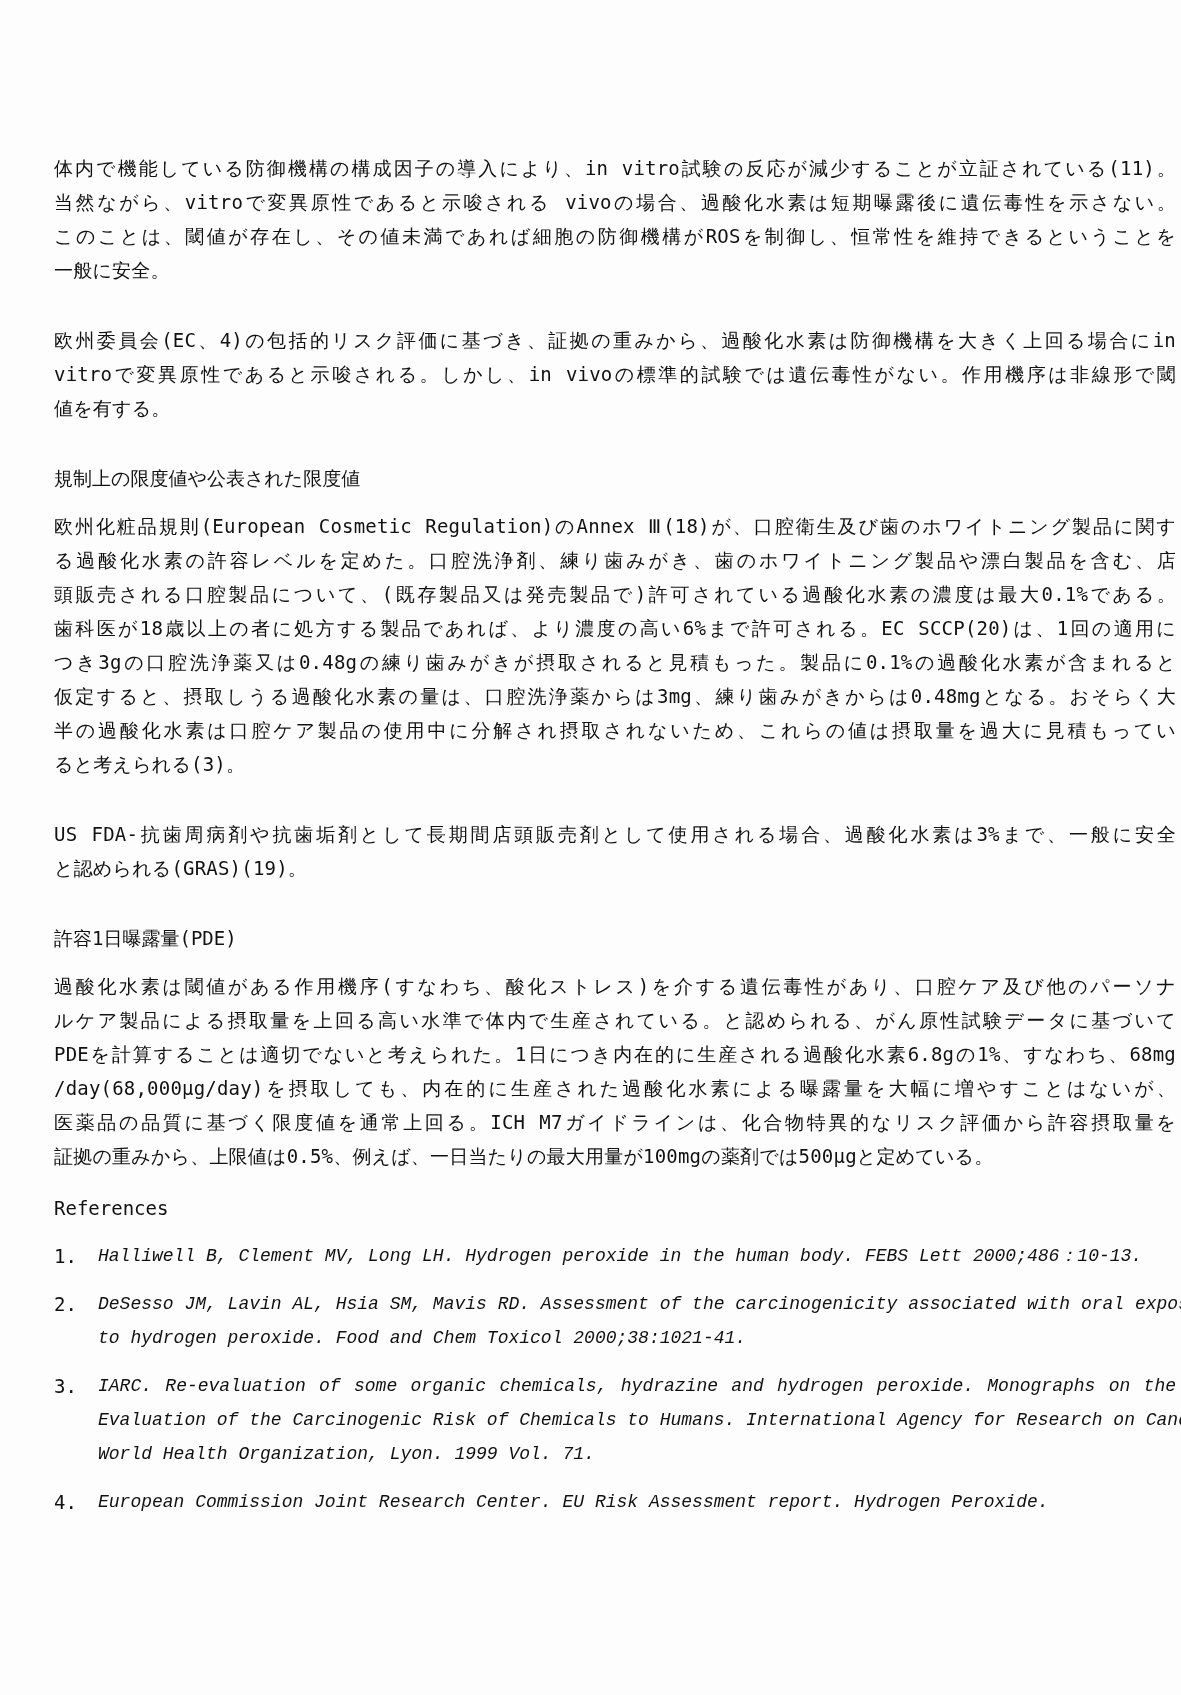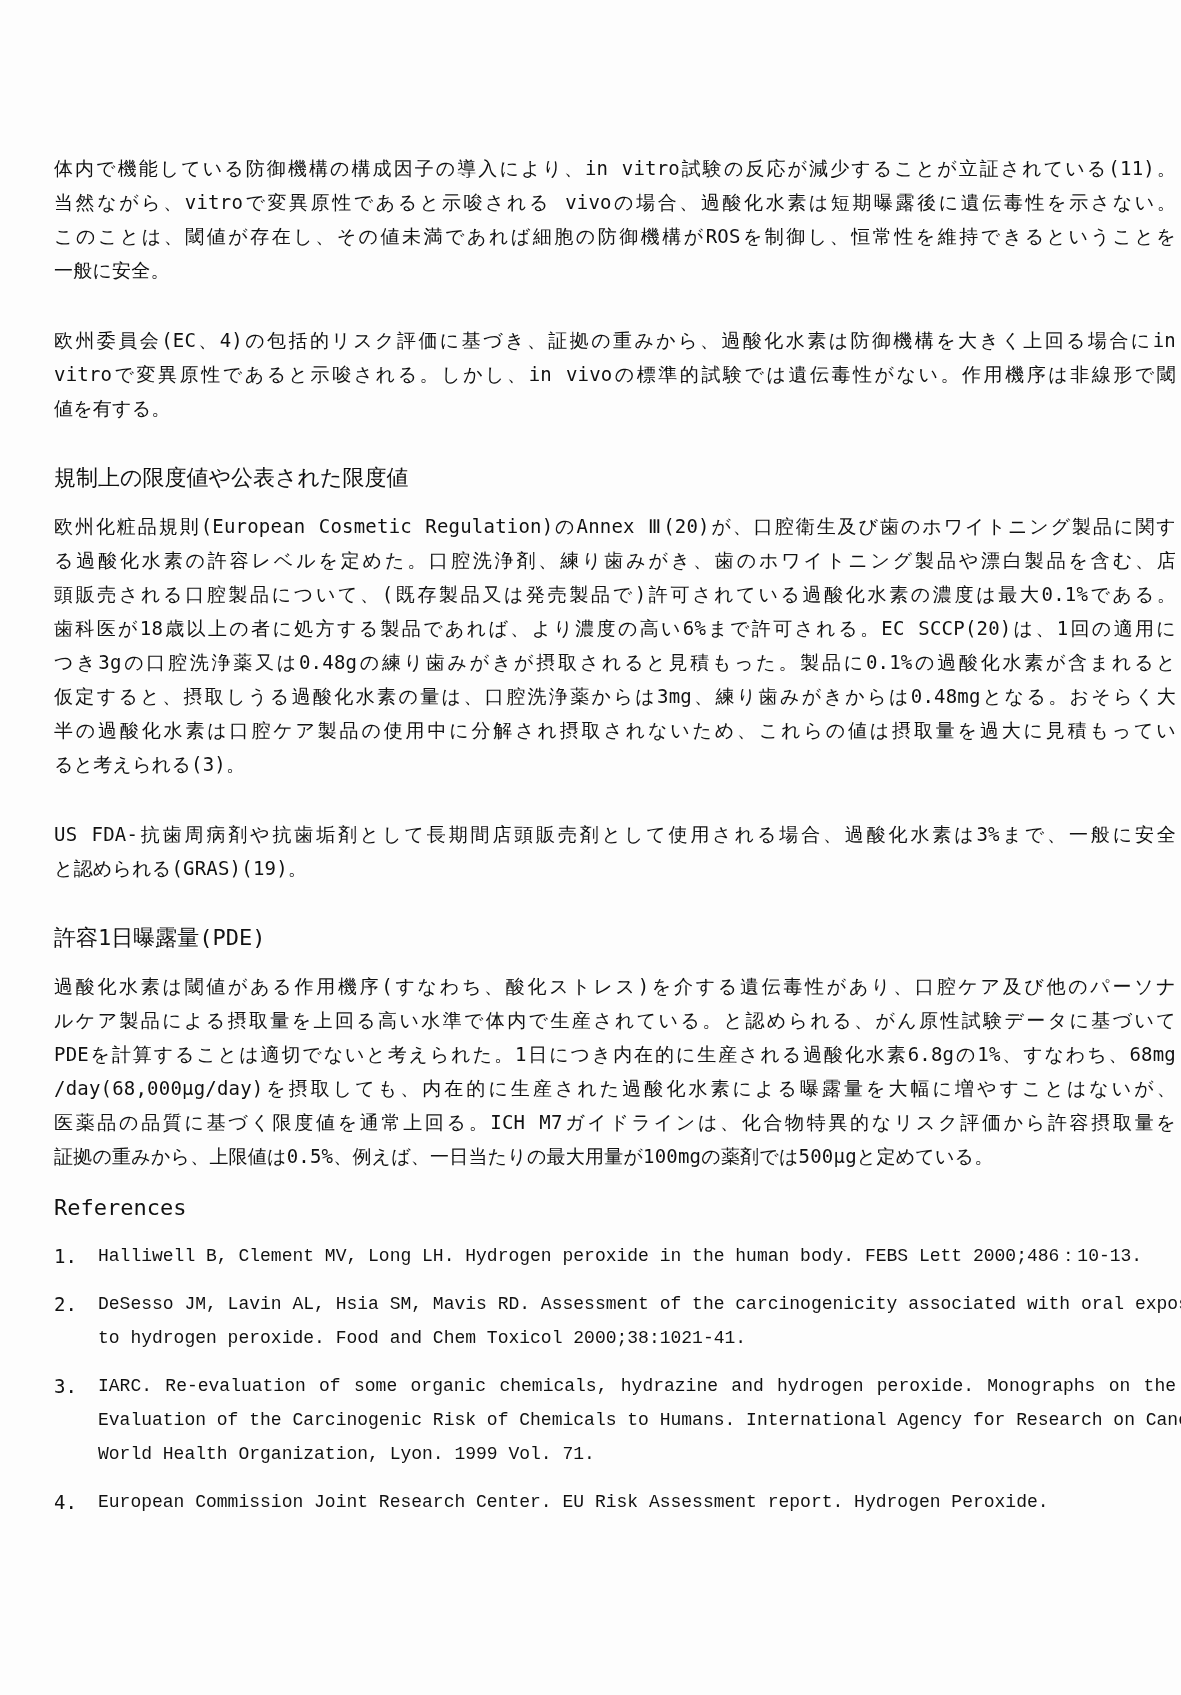--- a/index.html
+++ b/index.html
@@ -32,40 +32,41 @@
       letter-spacing: 0.2px;
       text-align: justify;
       text-align-last: justify;
     }
     .ln.last {
       text-align-last: left;
     }
     .heading {
       position: absolute;
       left: 30px;
-      font-size: 22px;
+      font-size: 19px;
       line-height: 24px;
       white-space: nowrap;
     }
     .ref-num {
       position: absolute;
       left: 30px;
       font-size: 19px;
       line-height: 24px;
     }
     .ref-ln {
       position: absolute;
       left: 74px;
       width: 1078px;
       font-size: 18px;
       line-height: 24px;
       white-space: nowrap;
       text-align: justify;
       text-align-last: justify;
       font-family: "Liberation Mono", "DejaVu Sans Mono", monospace;
+      font-style: italic;
     }
     .ref-ln.last {
       text-align-last: left;
     }
   </style>
 </head>
 <body>
 
 <div class="page">
 
@@ -79,21 +80,21 @@
   <div>
     <div class="ln" style="top:328px">欧州委員会(EC、4)の包括的リスク評価に基づき、証拠の重みから、過酸化水素は防御機構を大きく上回る場合にin</div>
     <div class="ln" style="top:362px">vitroで変異原性であると示唆される。しかし、in vivoの標準的試験では遺伝毒性がない。作用機序は非線形で閾</div>
     <div class="ln last" style="top:396px">値を有する。</div>
   </div>
 
   <div>
     <div class="heading" style="top:466px">規制上の限度値や公表された限度値</div>
 
     <div>
-      <div class="ln" style="top:514px">欧州化粧品規則(European Cosmetic Regulation)のAnnex Ⅲ(20)が、口腔衛生及び歯のホワイトニング製品に関す</div>
+      <div class="ln" style="top:514px">欧州化粧品規則(European Cosmetic Regulation)のAnnex Ⅲ(18)が、口腔衛生及び歯のホワイトニング製品に関す</div>
       <div class="ln" style="top:548px">る過酸化水素の許容レベルを定めた。口腔洗浄剤、練り歯みがき、歯のホワイトニング製品や漂白製品を含む、店</div>
       <div class="ln" style="top:582px">頭販売される口腔製品について、(既存製品又は発売製品で)許可されている過酸化水素の濃度は最大0.1%である。</div>
       <div class="ln" style="top:616px">歯科医が18歳以上の者に処方する製品であれば、より濃度の高い6%まで許可される。EC SCCP(20)は、1回の適用に</div>
       <div class="ln" style="top:650px">つき3gの口腔洗浄薬又は0.48gの練り歯みがきが摂取されると見積もった。製品に0.1%の過酸化水素が含まれると</div>
       <div class="ln" style="top:684px">仮定すると、摂取しうる過酸化水素の量は、口腔洗浄薬からは3mg、練り歯みがきからは0.48mgとなる。おそらく大</div>
       <div class="ln" style="top:718px">半の過酸化水素は口腔ケア製品の使用中に分解され摂取されないため、これらの値は摂取量を過大に見積もってい</div>
       <div class="ln last" style="top:752px">ると考えられる(3)。</div>
     </div>
 
     <div>

